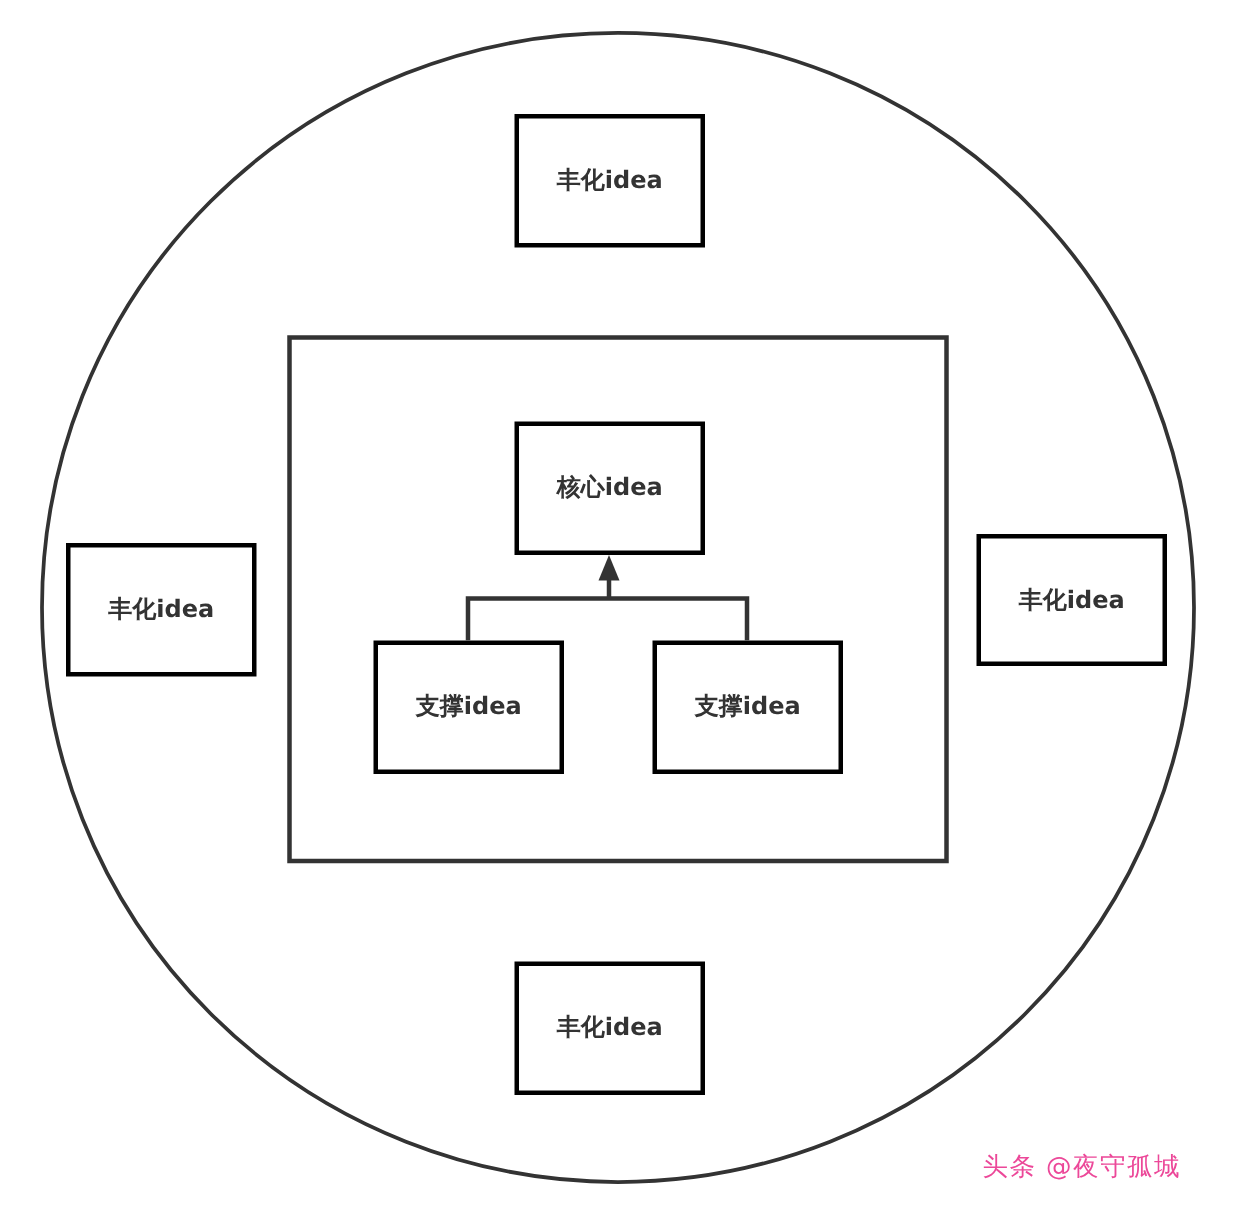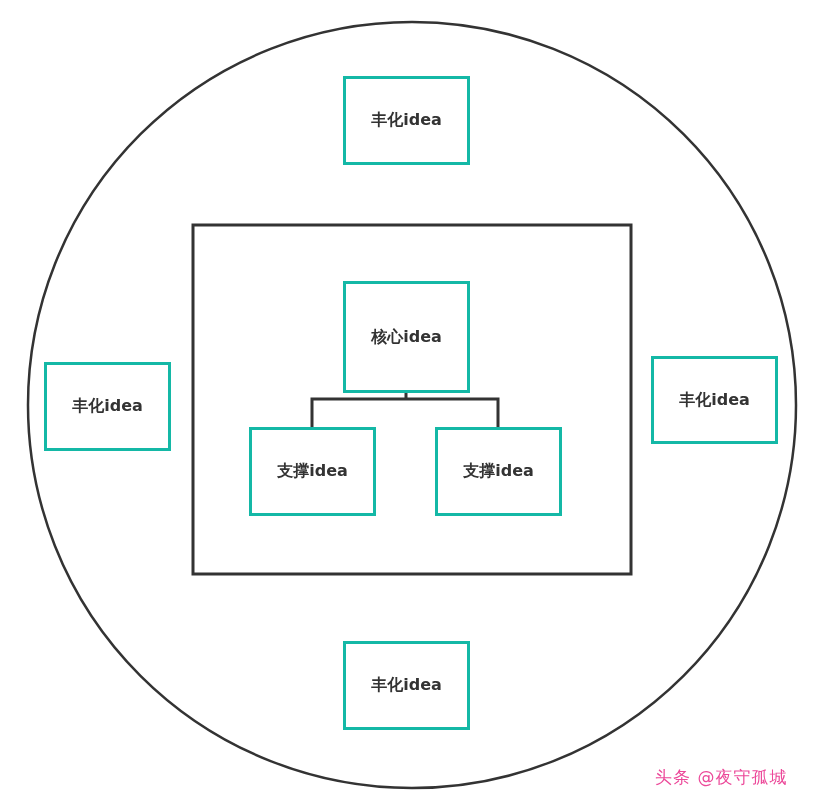--- a/index.html
+++ b/index.html
@@ -1,21 +1,21 @@
 <!DOCTYPE html>
 <html><head>
   <meta charset="utf-8">
   <style>
     html, body { margin: 0; padding: 0; background: #ffffff; }
     body { width: 828px; height: 809px; position: relative; overflow: hidden; font-family: "DejaVu Sans", sans-serif; }
     svg.diagram { position: absolute; left: 0; top: 0; }
     .box {
       position: absolute;
       box-sizing: border-box;
-      border: 3px solid #14b8a6;
+      border: 3px solid #000000;
       background: #ffffff;
       display: flex; align-items: center; justify-content: center;
       font-weight: bold; font-size: 16px; color: #333333;
     }
     .watermark {
       position: absolute; left: 655px; top: 766px;
       font-size: 17px; color: #ec4899; letter-spacing: 1px;
       font-family: "DejaVu Sans", sans-serif;
     }
   </style>
@@ -28,21 +28,21 @@
   <polyline points="312,427 312,399 406,399" fill="none" stroke="#333333" stroke-width="3"></polyline>
   <polyline points="498,427 498,399 406,399" fill="none" stroke="#333333" stroke-width="3"></polyline>
   <line x1="406" y1="399" x2="406" y2="386" stroke="#333333" stroke-width="3"></line>
   <polygon points="406,370 399,387 413,387" fill="#333333"></polygon>
 </svg>
 
 <div class="box" style="left:343px;top:76px;width:127px;height:89px;">
   <span>丰化idea</span>
 </div>
 
-<div class="box" style="left:343px;top:281px;width:127px;height:112px;">
+<div class="box" style="left:343px;top:281px;width:127px;height:89px;">
   <span>核心idea</span>
 </div>
 
 <div class="box" style="left:44px;top:362px;width:127px;height:89px;">
   <span>丰化idea</span>
 </div>
 
 <div class="box" style="left:651px;top:356px;width:127px;height:88px;">
   <span>丰化idea</span>
 </div>

